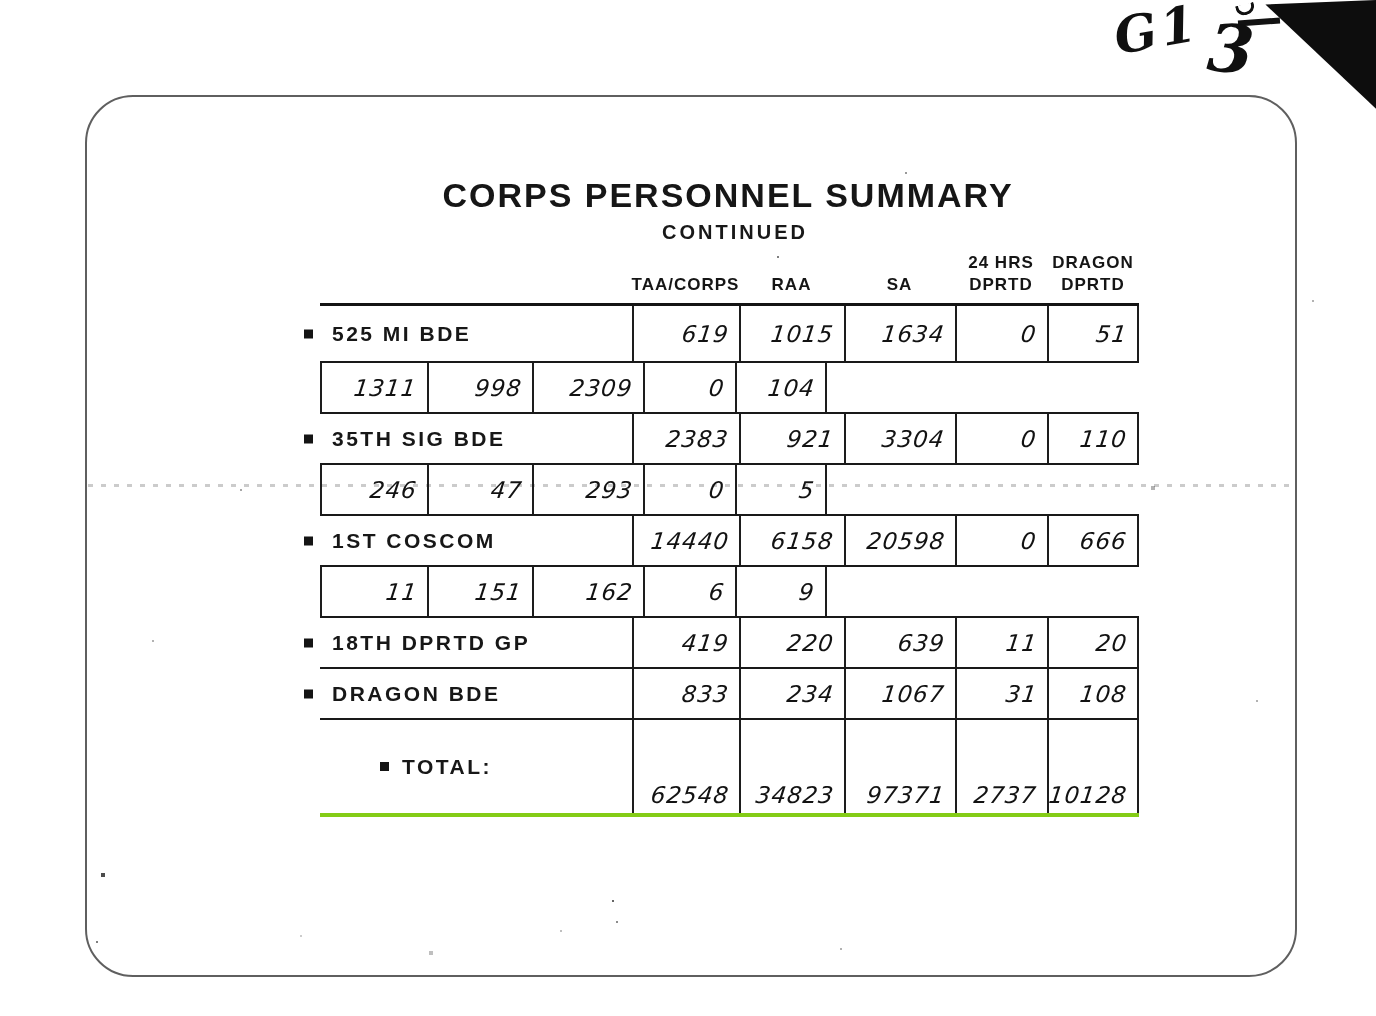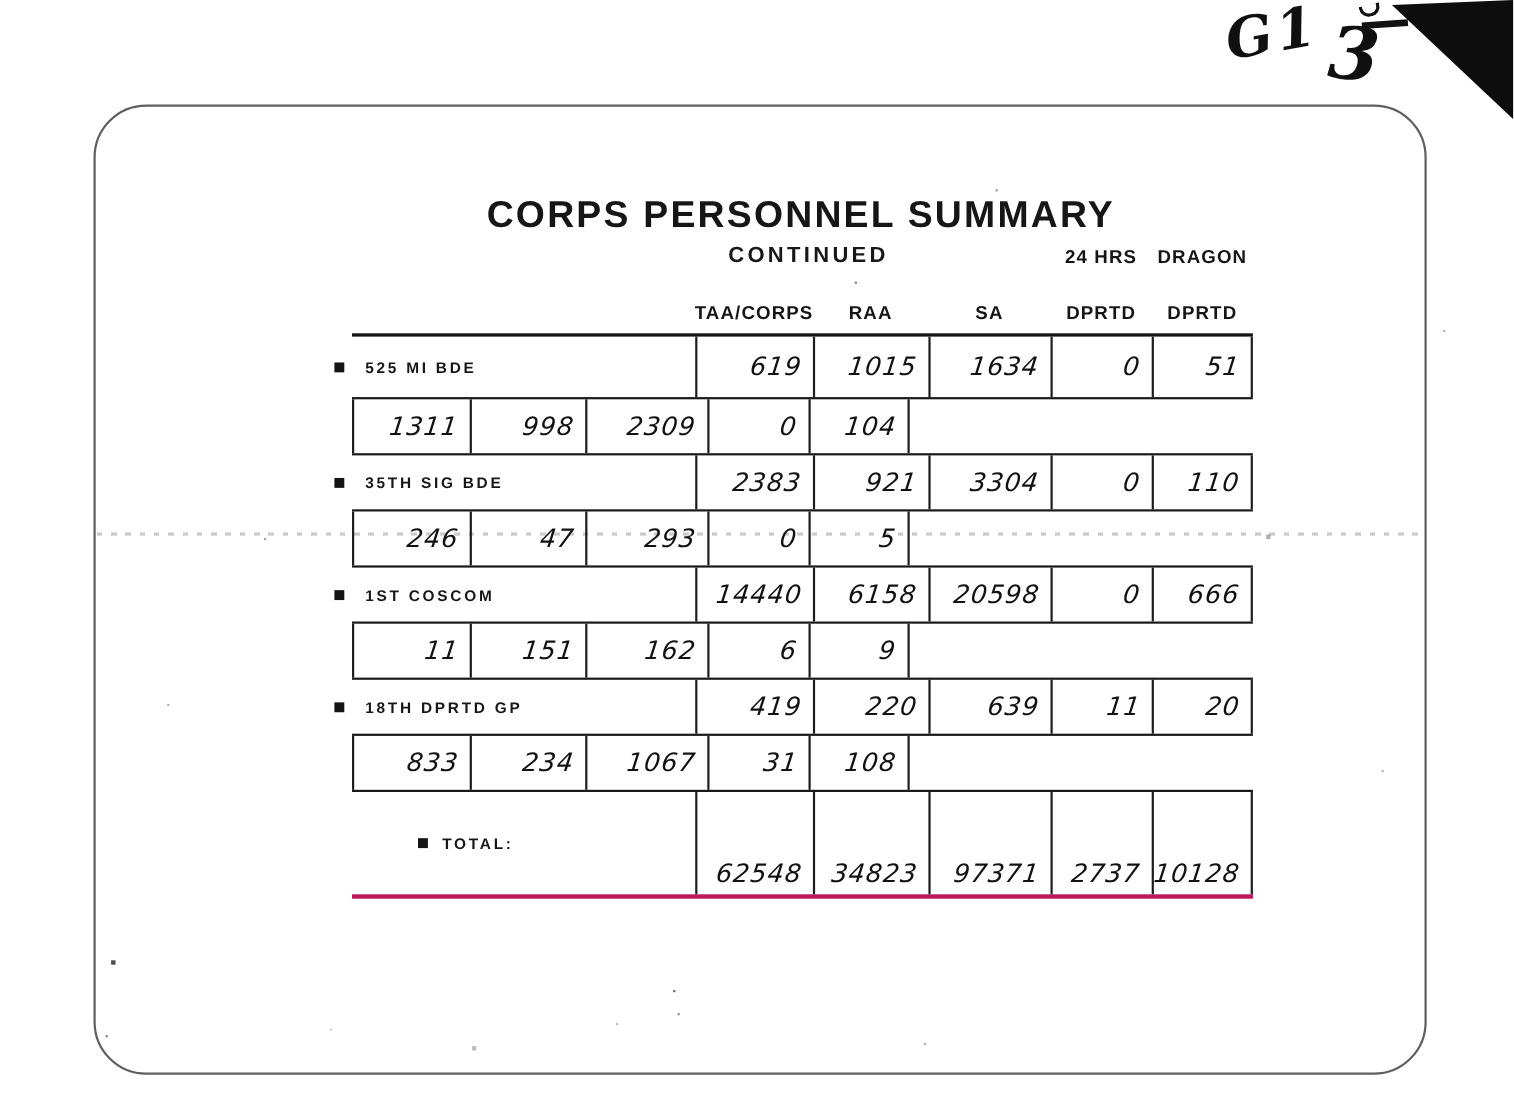--- a/index.html
+++ b/index.html
@@ -46,33 +46,33 @@
   .ptable{position:absolute;left:320px;top:255px;width:819px;}
   .tr{display:flex;}
   .td{box-sizing:border-box;}
   .label-col{width:312px;position:relative;display:flex;align-items:center;padding-left:12px;}
   .c1{width:107px}.c2{width:105px}.c3{width:111px}.c4{width:92px}.c5{width:92px}
   .num{display:flex;justify-content:flex-end;align-items:center;padding-right:10px;border-left:2px solid #1d1d1d;}
   .c5.num{border-right:2px solid #1d1d1d;}
 
   .thead{height:48px;border-bottom:3px solid #141414;}
   .thead .td{border:none;display:flex;flex-direction:column;justify-content:flex-end;align-items:center;
-    padding:0 0 7px 0;font-weight:bold;font-size:17px;letter-spacing:1px;line-height:1.3;color:#151515;gap:29px;}
+    padding:0 0 7px 0;font-weight:bold;font-size:17px;letter-spacing:1px;line-height:1.3;color:#151515;}
 
   .row{height:49px;border-bottom:2px solid #191919;}
   .row-first{height:55px;}
-  .rlabel{font-size:14px;font-weight:bold;letter-spacing:2.5px;white-space:nowrap;color:#171717;}
+  .rlabel{font-size:21px;font-weight:bold;letter-spacing:2.5px;white-space:nowrap;color:#171717;}
   .bullet{position:absolute;left:-16px;top:50%;transform:translateY(-50%);width:9px;height:9px;background:#141414;}
 
   .hw{
     font-family:"DejaVu Sans",sans-serif;font-style:italic;font-size:23px;
     transform:skewX(-7deg);letter-spacing:1px;color:#121212;white-space:nowrap;
   }
 
-  .total-row{height:93px;border-bottom:4px solid #be185d;}
+  .total-row{height:93px;border-bottom:4px solid #84cc16;}
   .total-row .num{align-items:flex-end;padding-bottom:5px;}
   .total-label{display:flex;align-items:center;padding-left:60px;font-size:21px;font-weight:bold;letter-spacing:2px;}
   .bullet-inline{display:inline-block;width:9px;height:9px;background:#141414;margin-right:13px;flex:0 0 auto;}
 
   
   .smear{
     position:absolute;left:88px;top:484px;width:1204px;height:3px;opacity:.55;
     background:repeating-linear-gradient(90deg,rgba(20,20,20,.4) 0 5px,rgba(20,20,20,0) 5px 13px);
   }
   .specks{
@@ -273,20 +273,24 @@
         </div>
       <div class="td c4 num">
           <span class="hw">11</span>
         </div>
       <div class="td c5 num">
           <span class="hw">20</span>
         </div>
     </div>
 
     <div class="tr row">
+      <div class="td label-col">
+        <span class="bullet"></span>
+        <span class="rlabel">DRAGON BDE</span>
+      </div>
       <div class="td c1 num">
           <span class="hw">833</span>
         </div>
       <div class="td c2 num">
           <span class="hw">234</span>
         </div>
       <div class="td c3 num">
           <span class="hw">1067</span>
         </div>
       <div class="td c4 num">

